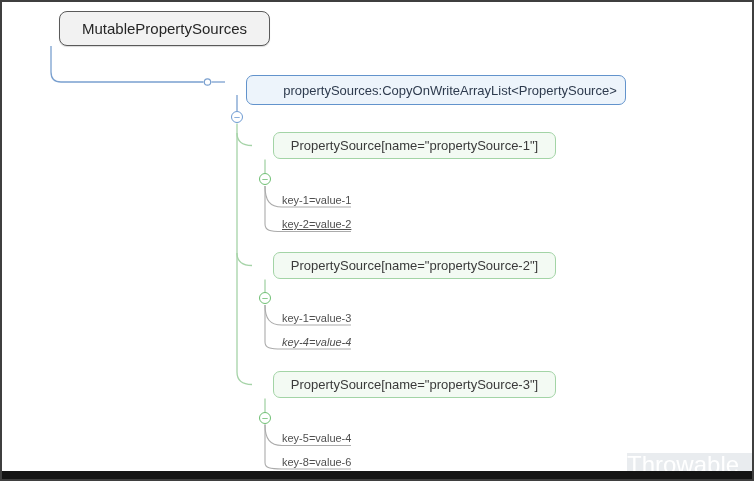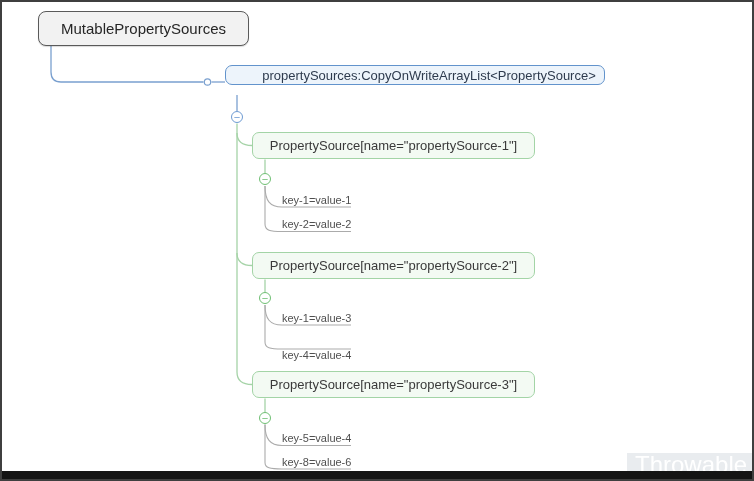--- a/index.html
+++ b/index.html
@@ -11,29 +11,30 @@
     border:2px solid #3f3f3f;
     overflow:hidden;
     font-family:"Liberation Sans", sans-serif;
   }
   #wires{position:absolute;left:0;top:0;width:754px;height:481px;z-index:1;}
   .node{
     position:absolute;z-index:2;
     display:flex;align-items:center;justify-content:center;
     box-sizing:border-box;
     white-space:nowrap;
+    margin-left:21px;
   }
   .root-node{
     left:36px;top:9px;width:211px;height:35px;
     background:#f2f2f2;border:1.5px solid #5a5a5a;border-radius:8px;
     font-size:15px;color:#262626;
     box-shadow:0 1px 1px rgba(0,0,0,0.15);
   }
   .list-node{
-    left:223px;top:63px;width:380px;height:20px;
+    left:223px;top:73px;width:380px;height:30px;
     background:#edf4fb;border:1.5px solid #6293cc;border-radius:7px;
     font-size:13px;color:#2e3b4e;padding-left:28px;
   }
   .source-node{
     left:250px;width:283px;height:27px;
     background:#f3faf3;border:1.3px solid #a3d4a6;border-radius:7px;
     font-size:13px;color:#3a3a3a;
   }
   .src-1{top:130px;}
   .src-2{top:250px;}
@@ -47,29 +48,29 @@
   }
   .collapse.blue{border:1.2px solid #6e9bd3;color:#6e9bd3;left:229px;top:109px;}
   .collapse.green{border:1.2px solid #6fbf73;color:#6fbf73;left:257px;}
   .cg-1{top:171px;}
   .cg-2{top:290px;}
   .cg-3{top:410px;}
   .kv{
     position:absolute;z-index:2;left:280px;
     font-size:11px;color:#4f4f4f;white-space:nowrap;text-align:right;
   }
-  .kv-1a{top:192px;} .kv-1b{top:216px;}
-  .kv-2a{top:310px;} .kv-2b{top:347px;}
+  .kv-1a{top:192px;} .kv-1b{top:216px;text-decoration:underline;}
+  .kv-2a{top:310px;} .kv-2b{top:334px;font-style:italic;}
   .kv-3a{top:430px;} .kv-3b{top:454px;}
   .watermark{
     position:absolute;z-index:4;
     left:625px;top:451px;width:127px;height:22px;
     background:#e9ecef;color:#ffffff;
     font-size:24px;line-height:24px;
-    overflow:hidden;padding-left:8px;box-sizing:border-box;
+    overflow:hidden;padding-left:0;box-sizing:border-box;
   }
   .bottom-bar{
     position:absolute;z-index:5;
     left:0;bottom:0;width:754px;height:8px;
     background:#141414;
   }
 </style>
 </head>
 <body>
 

